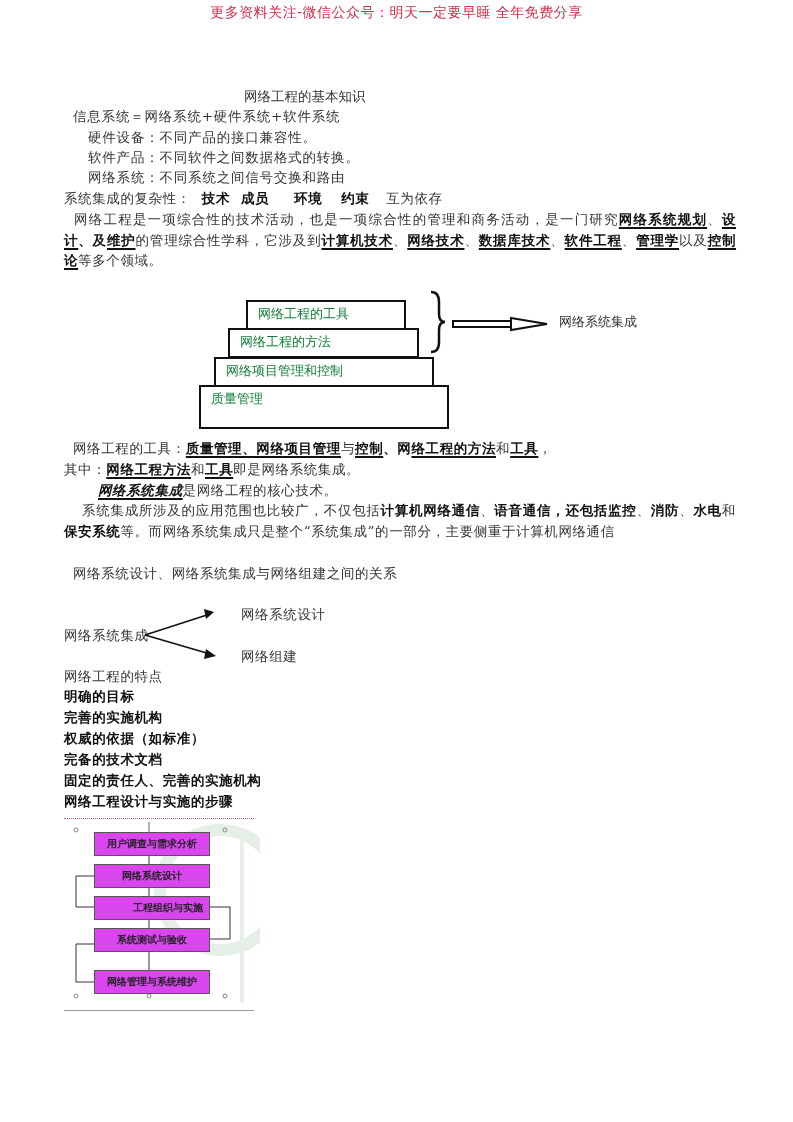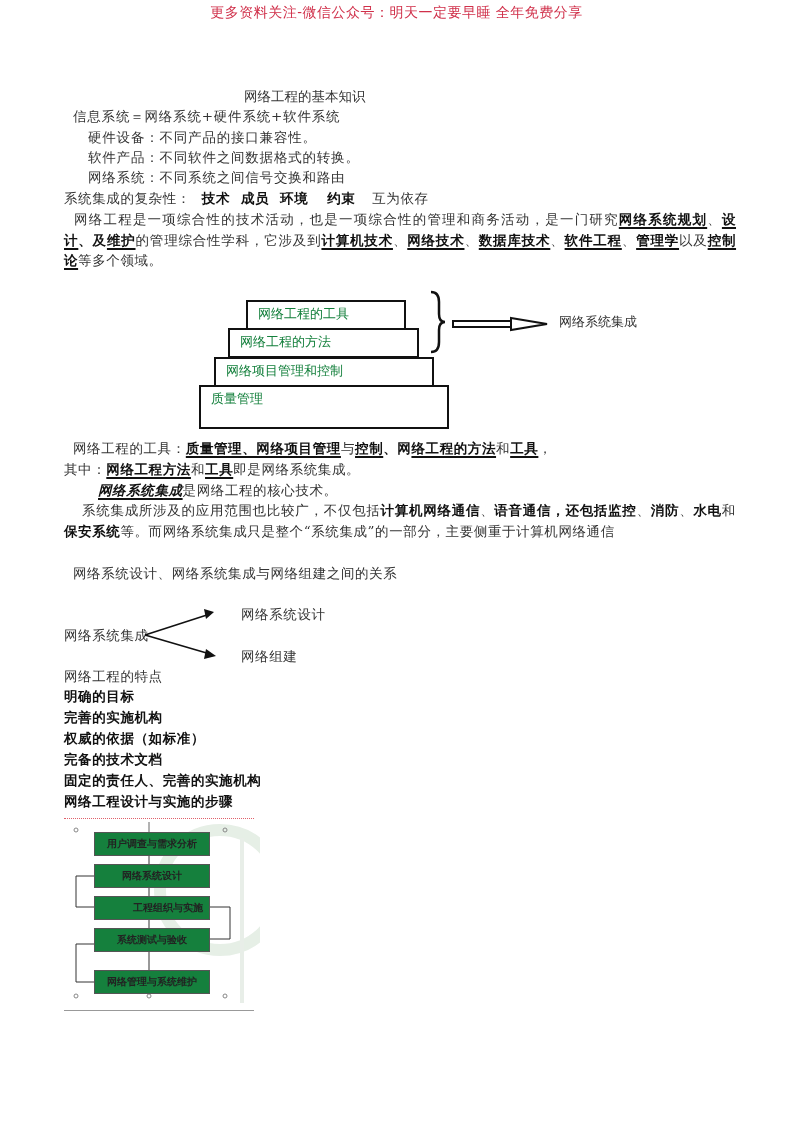--- a/index.html
+++ b/index.html
@@ -12,40 +12,40 @@
   .header-note {
     top: 4px; left: 0; width: 793px; text-align: center;
     font-size: 14px; color: #d0304a; letter-spacing: 0.5px;
   }
   .t { font-size: 13.5px; line-height: 20px; color: #333; }
   .b { font-weight: bold; color: #111; }
   .u { text-decoration: underline; text-decoration-thickness: 1.5px; text-underline-offset: 3px; }
   .bi { font-weight: bold; font-style: italic; color: #111; }
   .para { position: absolute; left: 64px; width: 672px; font-size: 13.5px; line-height: 20.5px; color: #333; text-align: justify; letter-spacing: 0.6px; }
   .pyr-box { position: absolute; border: 2.5px solid #111; background: #fff; font-family: "DejaVu Sans", "Liberation Sans", sans-serif; font-size: 13px; color: #15803d; padding-left: 10px; box-sizing: border-box; line-height: 24px; }
-  .flow-box { position: absolute; left: 94px; width: 116px; height: 24px; background: #15803d; border: 1.5px solid #555; box-sizing: border-box; font-family: "DejaVu Sans", "Liberation Sans", sans-serif; font-weight: bold; font-size: 10px; text-align: center; line-height: 21px; color: #222; }
+  .flow-box { position: absolute; left: 94px; width: 116px; height: 24px; background: #d946ef; border: 1.5px solid #555; box-sizing: border-box; font-family: "DejaVu Sans", "Liberation Sans", sans-serif; font-weight: bold; font-size: 10px; text-align: center; line-height: 21px; color: #222; }
   .list-item { position: absolute; left: 64px; font-weight: bold; font-size: 13.5px; color: #111; letter-spacing: 0.6px; }
 </style>
 </head>
 <body>
 
 <div class="abs header-note">更多资料关注-微信公众号：明天一定要早睡 全年免费分享</div>
 
 <div class="abs t" style="top:86px; left:244px;">网络工程的基本知识</div>
 
 <div class="abs t" style="top:106px; left:73px; letter-spacing:0.8px;">信息系统＝网络系统+硬件系统+软件系统</div>
 <div class="abs t" style="top:127px; left:88px; letter-spacing:0.8px;">硬件设备：不同产品的接口兼容性。</div>
 <div class="abs t" style="top:147px; left:88px; letter-spacing:0.8px;">软件产品：不同软件之间数据格式的转换。</div>
 <div class="abs t" style="top:167px; left:88px; letter-spacing:0.8px;">网络系统：不同系统之间信号交换和路由</div>
 
 <div class="abs t" style="top:188px; left:64px; letter-spacing:0.6px;">
   <span>系统集成的复杂性：</span>
   <span class="b" style="margin-left:6px;">技术</span>
   <span class="b" style="margin-left:6px;">成员</span>
-  <span class="b" style="margin-left:6px;">环境</span>
+  <span class="b" style="margin-left:20px;">环境</span>
   <span class="b" style="margin-left:14px;">约束</span>
   <span style="margin-left:12px;">互为依存</span>
 </div>
 
 <div class="para" style="top:209px; text-indent:10px;">
   <span>网络工程是一项综合性的技术活动，也是一项综合性的管理和商务活动，是一门研究</span><span class="b u">网络系统规划</span><span>、</span><span class="b u">设计</span><span class="b">、及</span><span class="b u">维护</span><span>的管理综合性学科，它涉及到</span><span class="b u">计算机技术</span><span>、</span><span class="b u">网络技术</span><span>、</span><span class="b u">数据库技术</span><span>、</span><span class="b u">软件工程</span><span>、</span><span class="b u">管理学</span><span>以及</span><span class="b u">控制论</span><span>等多个领域。</span>
 </div>
 
 <div>
   <div class="pyr-box" style="left:246px; top:300px; width:160px; height:30px;">网络工程的工具</div>

